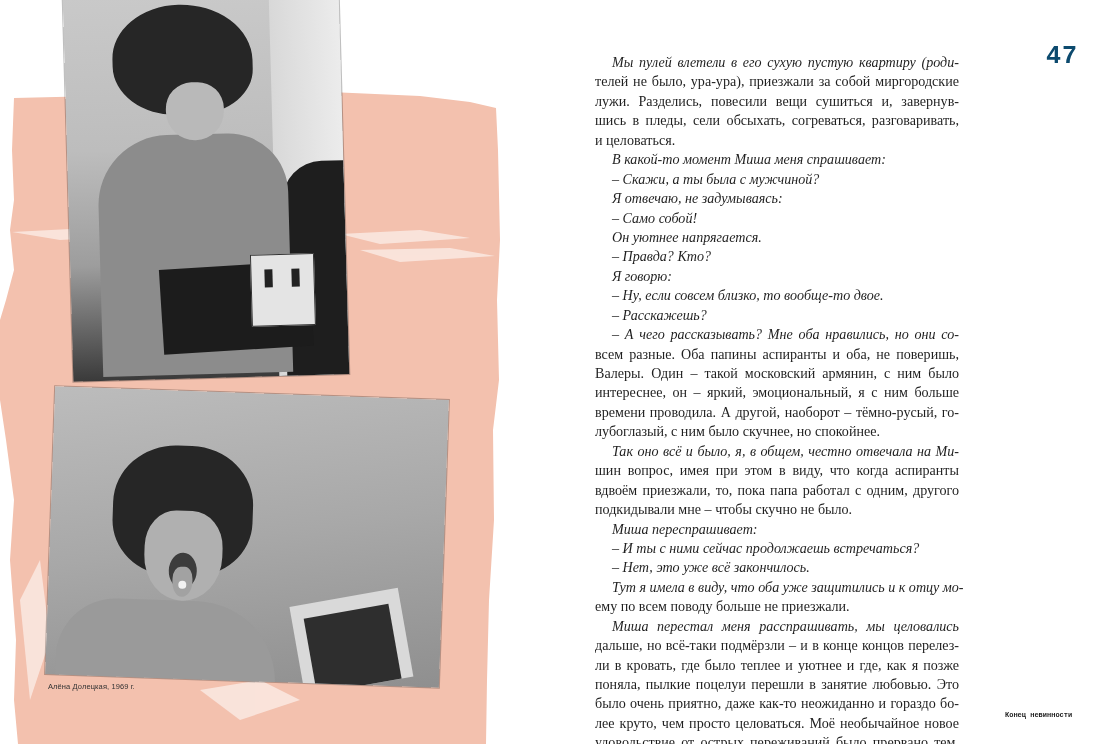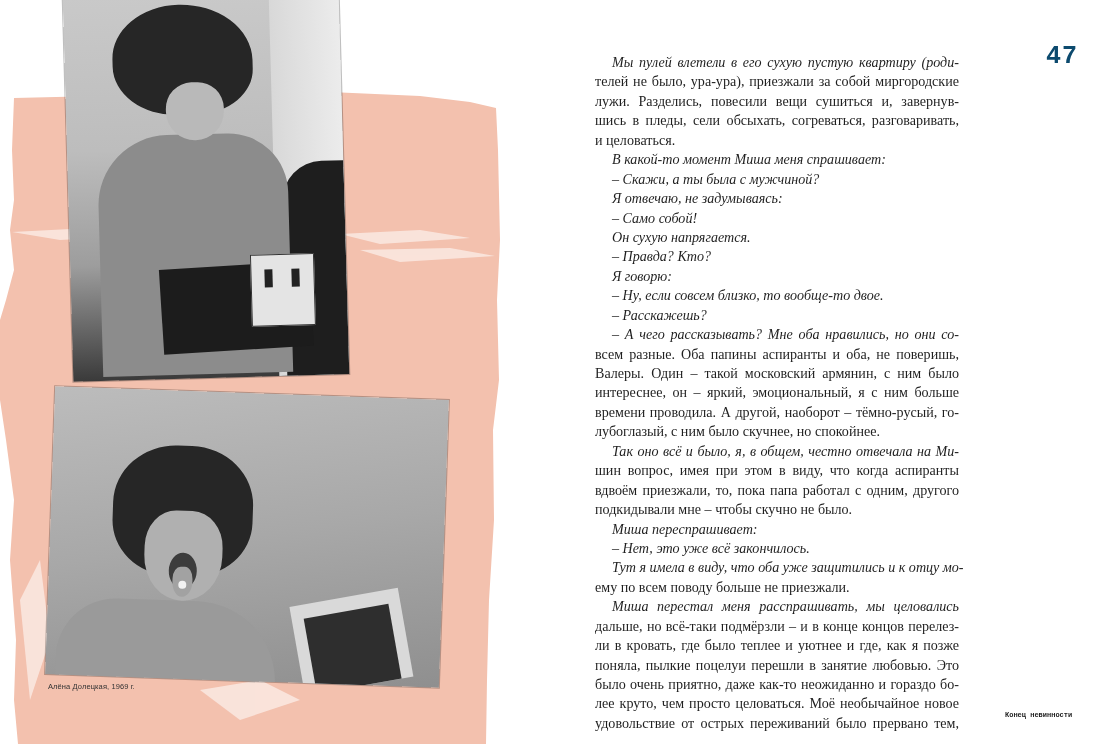--- a/index.html
+++ b/index.html
@@ -139,36 +139,37 @@
   <div class="body-text" id="body-text">
       <span class="line indent">Мы пулей влетели в его сухую пустую квартиру (роди-</span>
       <span class="line">телей не было, ура-ура), приезжали за собой миргородские</span>
       <span class="line">лужи. Разделись, повесили вещи сушиться и, завернув-</span>
       <span class="line">шись в пледы, сели обсыхать, согреваться, разговаривать,</span>
       <span class="line last">и целоваться.</span>
       <span class="line indent last">В какой-то момент Миша меня спрашивает:</span>
       <span class="line indent last">– Скажи, а ты была с мужчиной?</span>
       <span class="line indent last">Я отвечаю, не задумываясь:</span>
       <span class="line indent last">– Само собой!</span>
-      <span class="line indent last">Он сухую напрягается.</span>
+      <span class="line indent last">Он уютнее напрягается.</span>
       <span class="line indent last">– Правда? Кто?</span>
       <span class="line indent last">Я говорю:</span>
       <span class="line indent last">– Ну, если совсем близко, то вообще-то двое.</span>
       <span class="line indent last">– Расскажешь?</span>
       <span class="line indent">– А чего рассказывать? Мне оба нравились, но они со-</span>
       <span class="line">всем разные. Оба папины аспиранты и оба, не поверишь,</span>
       <span class="line">Валеры. Один – такой московский армянин, с ним было</span>
       <span class="line">интереснее, он – яркий, эмоциональный, я с ним больше</span>
       <span class="line">времени проводила. А другой, наоборот – тёмно-русый, го-</span>
       <span class="line last">лубоглазый, с ним было скучнее, но спокойнее.</span>
       <span class="line indent">Так оно всё и было, я, в общем, честно отвечала на Ми-</span>
       <span class="line">шин вопрос, имея при этом в виду, что когда аспиранты</span>
       <span class="line">вдвоём приезжали, то, пока папа работал с одним, другого</span>
       <span class="line last">подкидывали мне – чтобы скучно не было.</span>
       <span class="line indent last">Миша переспрашивает:</span>
+      <span class="line indent last">– И ты с ними сейчас продолжаешь встречаться?</span>
       <span class="line indent last">– Нет, это уже всё закончилось.</span>
       <span class="line indent">Тут я имела в виду, что оба уже защитились и к отцу мо-</span>
       <span class="line last">ему по всем поводу больше не приезжали.</span>
       <span class="line indent">Миша перестал меня расспрашивать, мы целовались</span>
       <span class="line">дальше, но всё-таки подмёрзли – и в конце концов перелез-</span>
       <span class="line">ли в кровать, где было теплее и уютнее и где, как я позже</span>
       <span class="line">поняла, пылкие поцелуи перешли в занятие любовью. Это</span>
       <span class="line">было очень приятно, даже как-то неожиданно и гораздо бо-</span>
       <span class="line">лее круто, чем просто целоваться. Моё необычайное новое</span>
       <span class="line">удовольствие от острых переживаний было прервано тем,</span>

